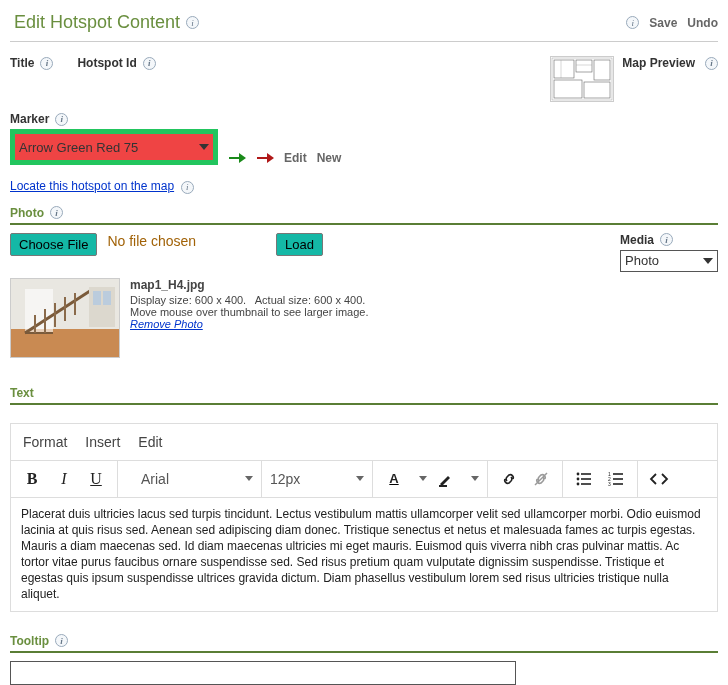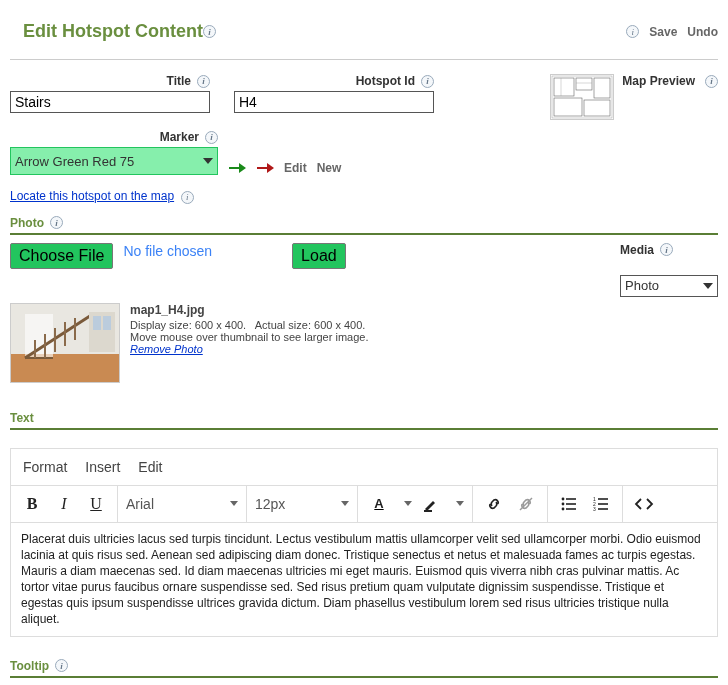--- a/index.html
+++ b/index.html
@@ -22,25 +22,26 @@
   }
   .pagehdr{
     display:flex;
     align-items:center;
     justify-content:space-between;
     border-bottom:1px solid #ccc;
     padding-bottom:4px;
   }
   .pagehdr h1{
     font-size:18px;
-    font-weight:bold;
+    font-weight:normal;
     color:var(--green);
-    margin:13px;
+    margin:4px;
     display:flex;
     align-items:center;
+    gap:6px;
   }
   .hdr-actions{
     display:flex;
     align-items:center;
     gap:10px;
     font-size:12px;
   }
   .hdr-actions span.act{ color:var(--gray); cursor:pointer; font-weight:bold;}
   .info-icon{
     display:inline-flex;
@@ -61,21 +62,20 @@
     margin-top:14px;
     align-items:flex-start;
   }
   .fieldcol label{
     font-size:12px;
     font-weight:bold;
     display:flex;
     align-items:center;
     gap:6px;
     margin-bottom:3px;
-    justify-content:flex-end;
   }
   input[type=text].txt{
     height:22px;
     border:1px solid #555;
     padding:1px 4px;
     font-size:14px;
     box-sizing:border-box;
   }
   .title-in{width:200px;}
   .hotspot-in{width:200px;}
@@ -95,22 +95,22 @@
   .mapprev-label{
     font-size:12px;font-weight:bold;
     display:flex;align-items:center;gap:10px;
   }
   .row2{
     margin-top:10px;
     display:flex;align-items:flex-end;gap:10px;
   }
   .marker-sel{
     width:208px;height:22px;
-    border:1px solid #22c55e;
-    background:#86efac;
+    border:5px solid #22c55e;
+    background:#ef4444;
     padding:13px 4px;
     display:flex;align-items:center;justify-content:space-between;
     box-sizing:border-box;
     font-size:13px;
     cursor:pointer;
   }
   .caret{
     width:0;height:0;border-left:5px solid transparent;border-right:5px solid transparent;border-top:6px solid #333;
   }
   .arrow-ico{display:inline-flex;align-items:center;}
@@ -129,28 +129,28 @@
     display:flex;align-items:center;gap:6px;
     border-bottom:2px solid var(--green2);
     padding-bottom:3px;
   }
   .photo-row{
     margin-top:8px;
     display:flex;align-items:flex-start;gap:10px;
   }
   .btn{
     border:1px solid #777;
-    background:#22c55e;
+    background:#14b8a6;
     padding:3px 8px;
-    font-size:16px;
+    font-size:13px;
     cursor:pointer;
     border-radius:2px;
   }
-  .nofile{color:#3b82f6;font-size:14px;}
-  .media-col{margin-left:auto;display:flex;flex-direction:column;gap:18px;}
+  .nofile{color:#a16207;font-size:14px;}
+  .media-col{margin-left:auto;display:flex;flex-direction:column;gap:3px;}
   .media-sel{
     width:98px;height:22px;border:1px solid #555;background:#fff;
     display:flex;align-items:center;justify-content:space-between;padding:1px 4px;box-sizing:border-box;font-size:13px;cursor:pointer;
   }
   .photo-info{
     display:flex;gap:10px;margin-top:6px;align-items:flex-start;
   }
   .thumb{
     width:108px;height:78px;
     border:1px solid #ccc;
@@ -215,28 +215,26 @@
   </div>
 </div>
 
 
 <div class="row1">
   <div class="fieldcol">
     <label>
       <span>Title</span>
       <span class="info-icon">i</span>
     </label>
-    <input type="text" class="txt title-in" value="Stairs" style="">
   </div>
   <div class="fieldcol">
     <label>
       <span>Hotspot Id</span>
       <span class="info-icon">i</span>
     </label>
-    <input type="text" class="txt hotspot-in" value="H4" style="">
   </div>
   <div class="mapprev">
     <div class="mapthumb">
       <svg viewBox="0 0 62 44">
         <rect x="1" y="1" width="60" height="42" fill="#fff" stroke="#888" stroke-width="0.4"></rect>
         <rect x="3" y="3" width="20" height="18" fill="none" stroke="#666" stroke-width="0.6"></rect>
         <rect x="25" y="3" width="16" height="12" fill="none" stroke="#666" stroke-width="0.6"></rect>
         <rect x="43" y="3" width="16" height="20" fill="none" stroke="#666" stroke-width="0.6"></rect>
         <rect x="3" y="23" width="28" height="18" fill="none" stroke="#666" stroke-width="0.6"></rect>
         <rect x="33" y="25" width="26" height="16" fill="none" stroke="#666" stroke-width="0.6"></rect>
@@ -348,21 +346,21 @@
     <span>Format</span>
     <span>Insert</span>
     <span>Edit</span>
   </div>
   <div class="editor-tb">
     <div class="tb-group">
       <div class="tb-btn bold">B</div>
       <div class="tb-btn ital">I</div>
       <div class="tb-btn under">U</div>
     </div>
-    <div class="tb-group" style="padding:0;">
+    <div class="tb-group" style="padding:0;margin-left:15px;">
       <div class="font-sel">
         <span>Arial</span>
         <span class="chev"></span>
       </div>
     </div>
     <div class="tb-group" style="padding:0;">
       <div class="size-sel">
         <span>12px</span>
         <span class="chev"></span>
       </div>

